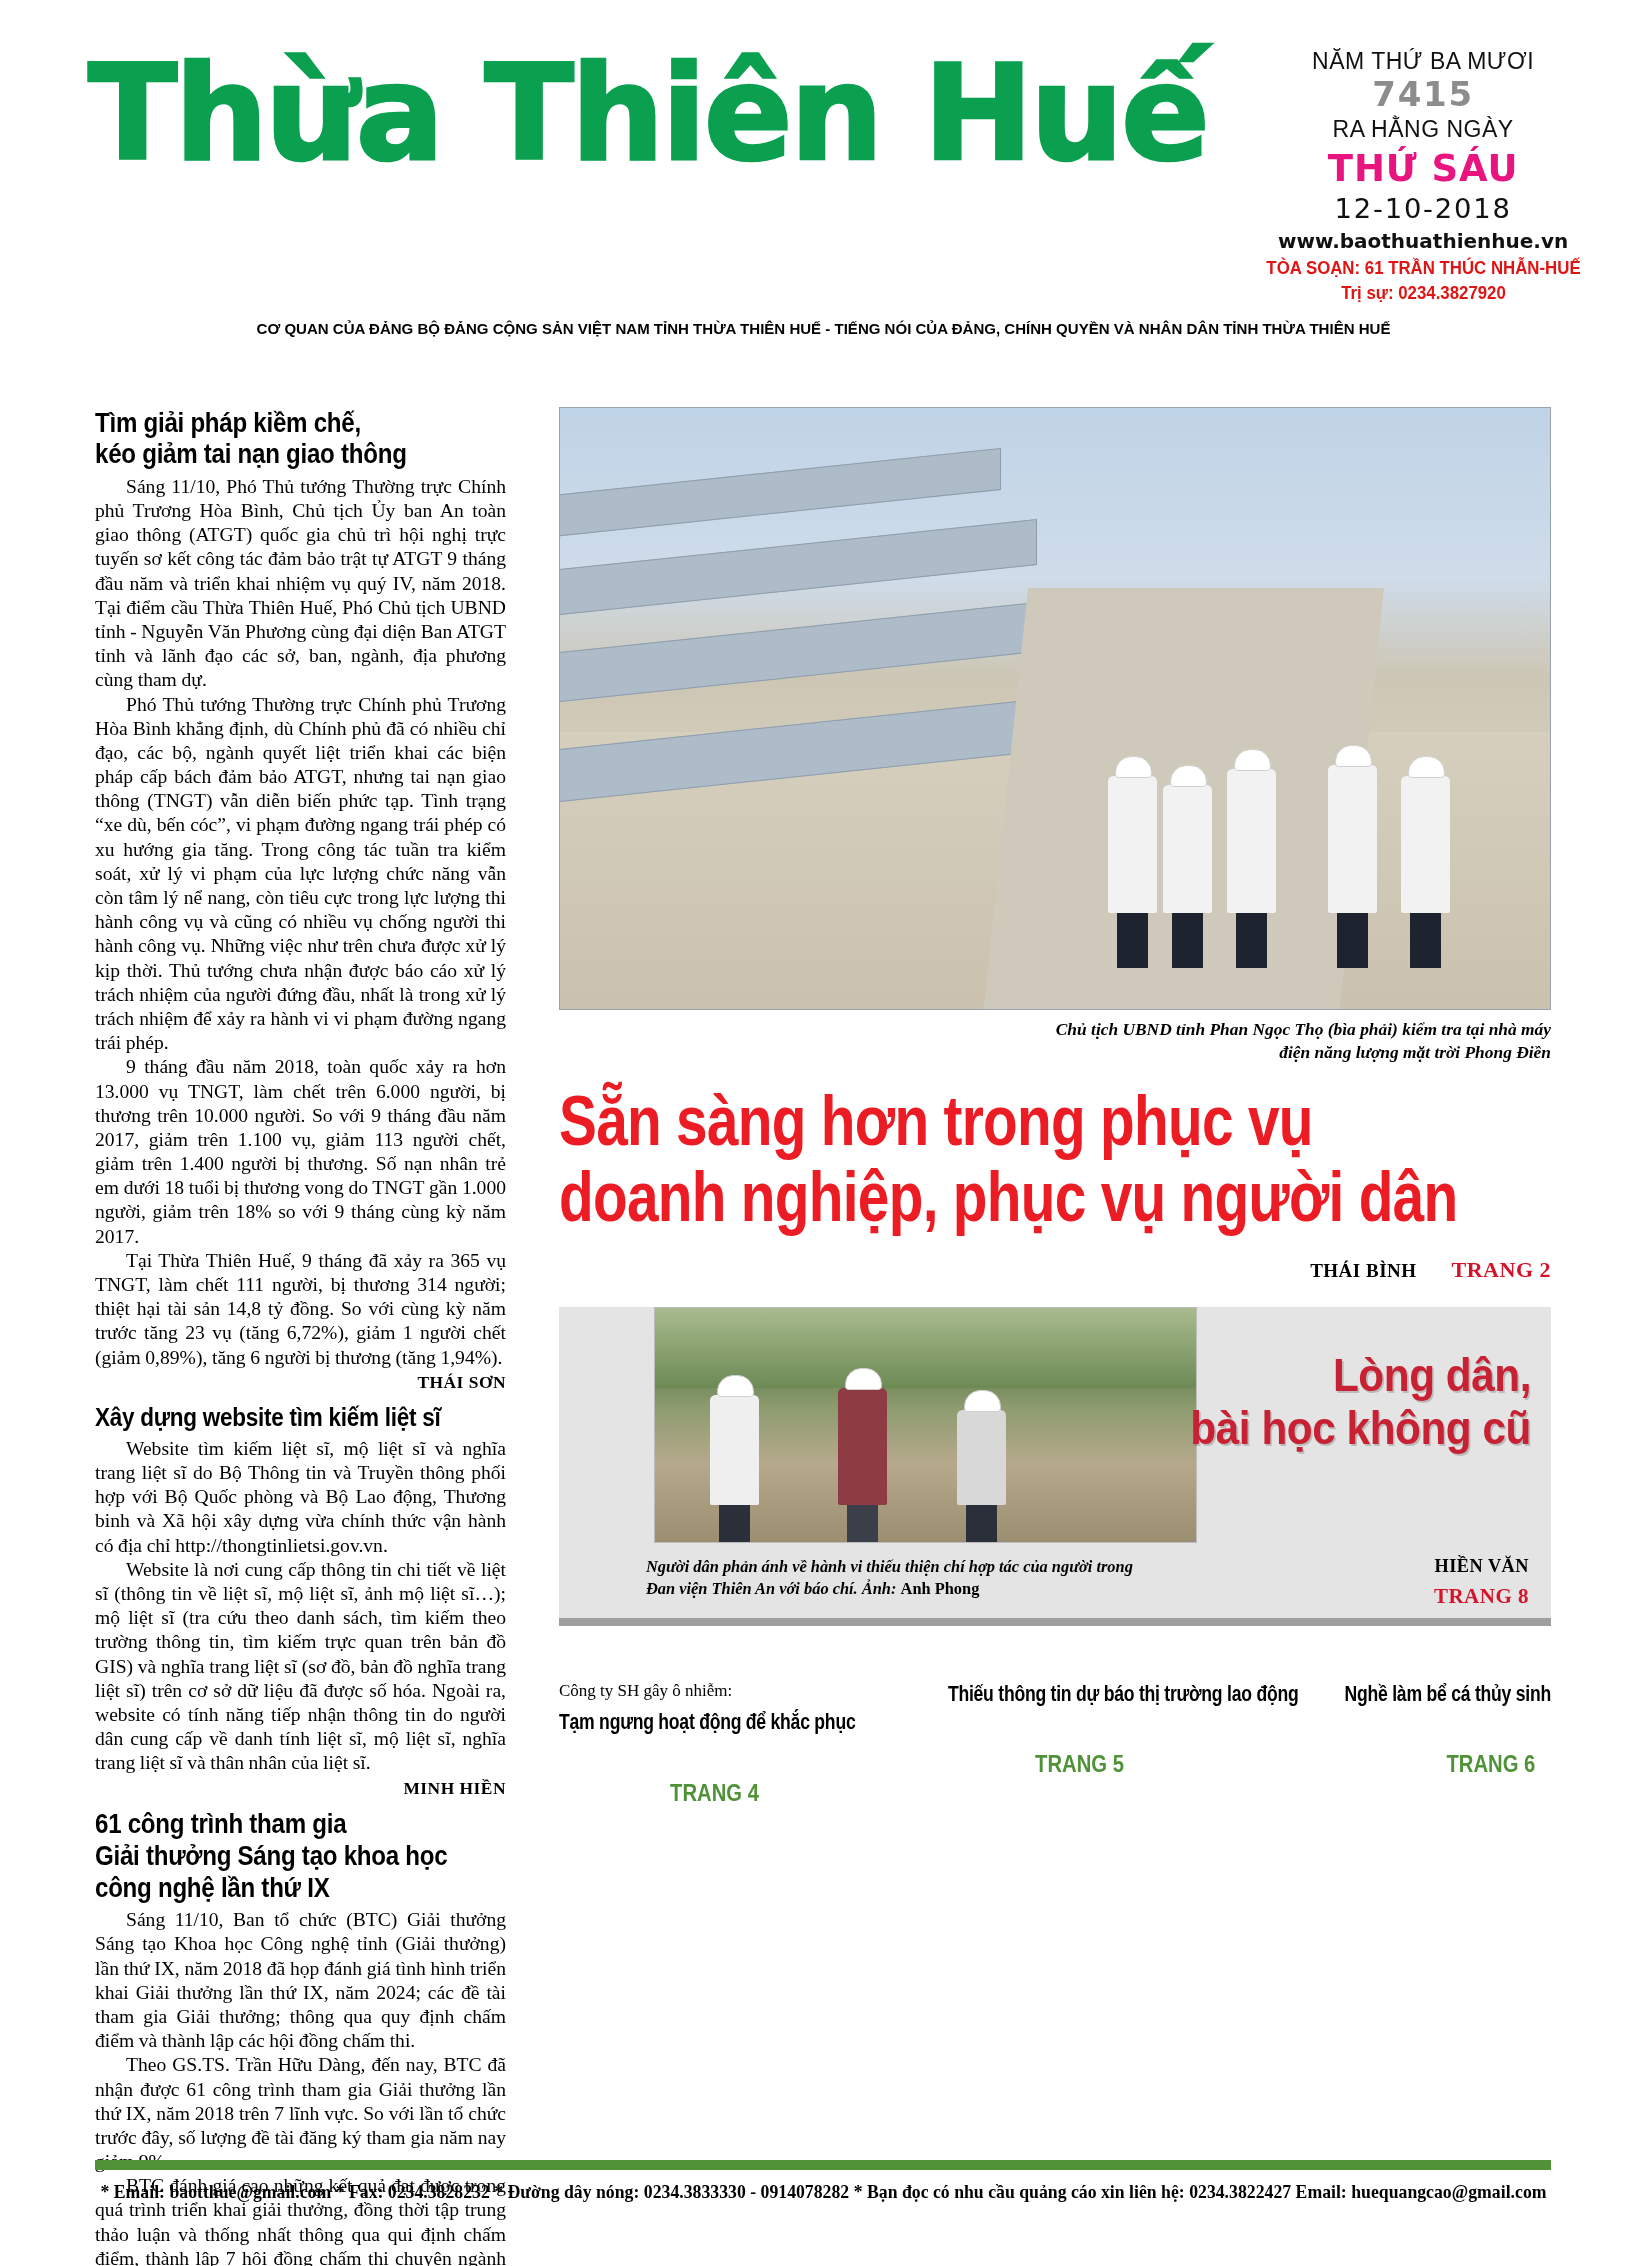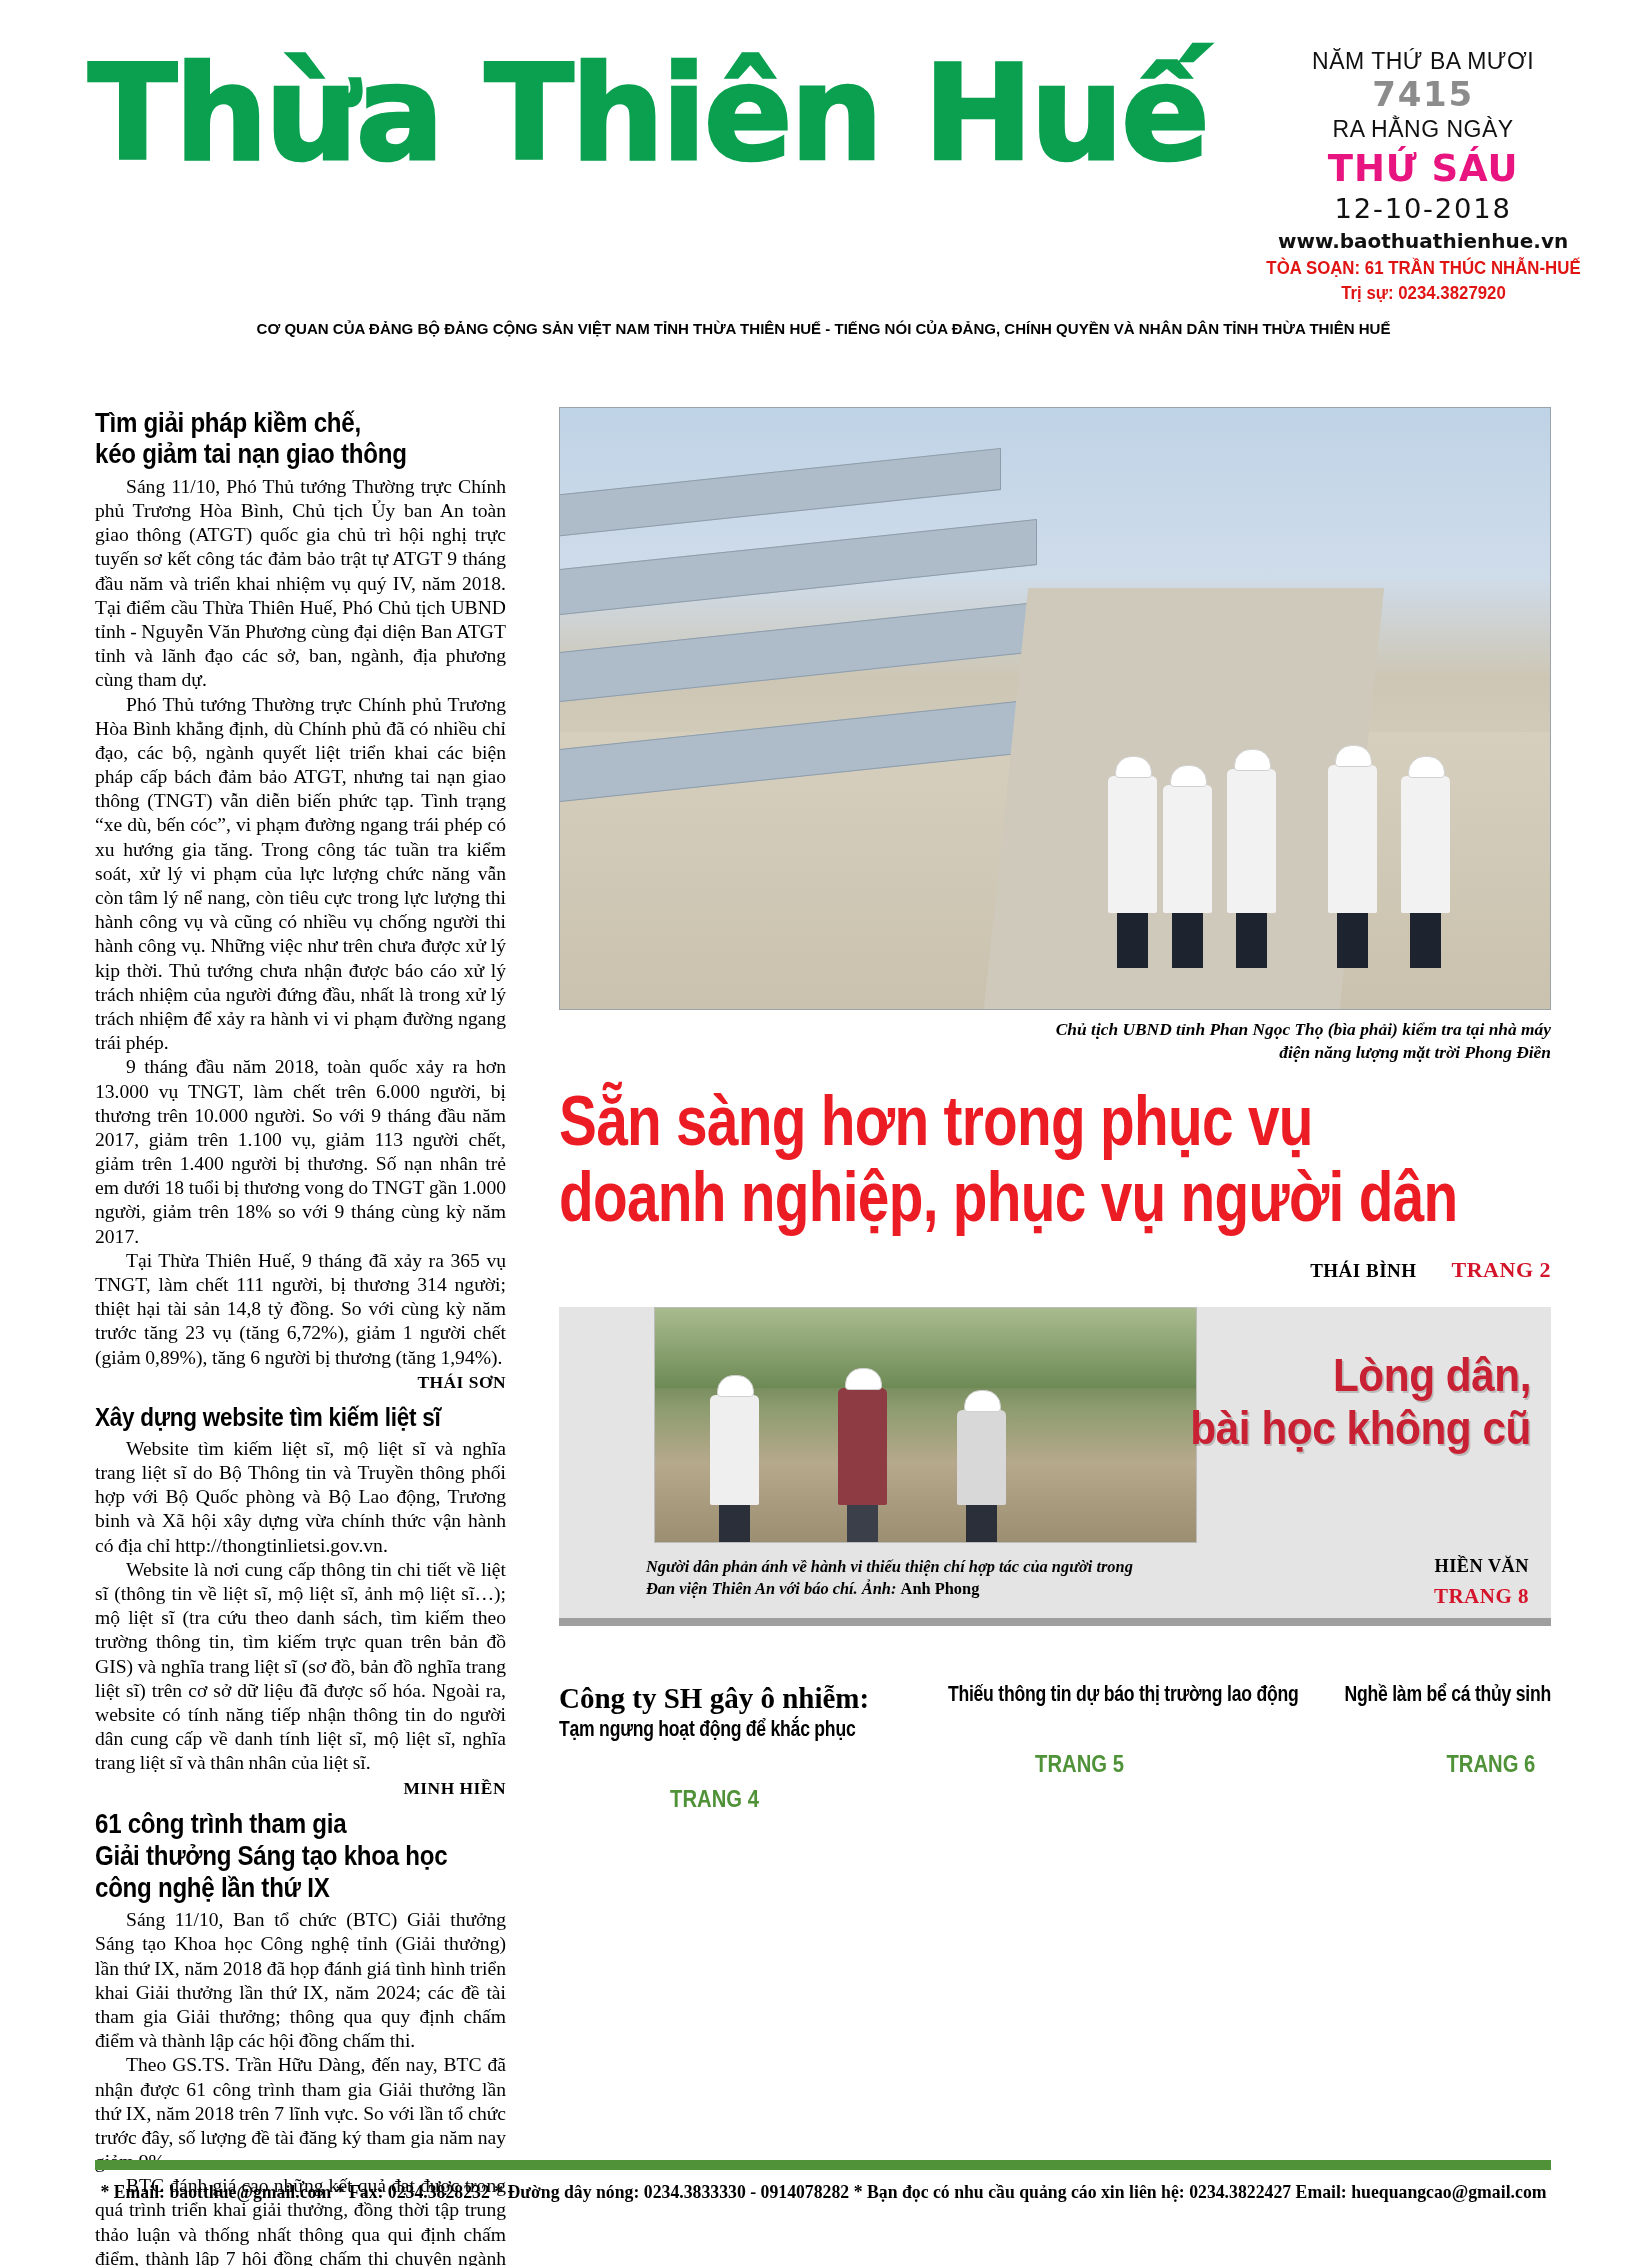--- a/index.html
+++ b/index.html
@@ -107,22 +107,22 @@
   }
   .bb-page{
     position:absolute;right:22px;top:277px;text-align:right;
     font-family:"Liberation Serif",serif;font-weight:700;font-size:21px;color:#d4142a;letter-spacing:0.5px;
   }
 
   
   .teasers{position:relative;margin-top:55px;width:992px;height:117px;}
   .teaser{position:absolute;top:0;}
   .t-kicker{
-    font-family:"Liberation Serif",serif;font-weight:700;font-size:29px;
-    line-height:1.2;margin-bottom:0;color:#000;
+    font-family:"Liberation Serif",serif;font-weight:400;font-size:17px;
+    line-height:1.2;margin-bottom:8px;color:#000;
   }
   .t-title{
     font-family:"Liberation Sans",sans-serif;font-weight:700;font-size:22px;
     line-height:1.2;color:#000;transform:scaleX(.80);transform-origin:left top;
     white-space:nowrap;letter-spacing:-0.3px;
   }
   .t-title.c{transform-origin:center top;}
   .t-page{
     font-family:"Liberation Sans",sans-serif;font-weight:700;font-size:23px;
     color:#4f9238;letter-spacing:0px;margin-top:44px;transform:scaleX(.88);
@@ -186,21 +186,21 @@
         <p class="body">Phó Thủ tướng Thường trực Chính phủ Trương Hòa Bình khẳng định, dù Chính phủ đã có nhiều chỉ đạo, các bộ, ngành quyết liệt triển khai các biện pháp cấp bách đảm bảo ATGT, nhưng tai nạn giao thông (TNGT) vẫn diễn biến phức tạp. Tình trạng “xe dù, bến cóc”, vi phạm đường ngang trái phép có xu hướng gia tăng. Trong công tác tuần tra kiểm soát, xử lý vi phạm của lực lượng chức năng vẫn còn tâm lý nể nang, còn tiêu cực trong lực lượng thi hành công vụ và cũng có nhiều vụ chống người thi hành công vụ. Những việc như trên chưa được xử lý kịp thời. Thủ tướng chưa nhận được báo cáo xử lý trách nhiệm của người đứng đầu, nhất là trong xử lý trách nhiệm để xảy ra hành vi vi phạm đường ngang trái phép.</p>
         <p class="body">9 tháng đầu năm 2018, toàn quốc xảy ra hơn 13.000 vụ TNGT, làm chết trên 6.000 người, bị thương trên 10.000 người. So với 9 tháng đầu năm 2017, giảm trên 1.100 vụ, giảm 113 người chết, giảm trên 1.400 người bị thương. Số nạn nhân trẻ em dưới 18 tuổi bị thương vong do TNGT gần 1.000 người, giảm trên 18% so với 9 tháng cùng kỳ năm 2017.</p>
         <p class="body">Tại Thừa Thiên Huế, 9 tháng đã xảy ra 365 vụ TNGT, làm chết 111 người, bị thương 314 người; thiệt hại tài sản 14,8 tỷ đồng. So với cùng kỳ năm trước tăng 23 vụ (tăng 6,72%), giảm 1 người chết (giảm 0,89%), tăng 6 người bị thương (tăng 1,94%).</p>
         <div class="byline">THÁI SƠN</div>
       </div>
 
       <div>
         <div class="hl small">
           <span>Xây dựng website tìm kiếm liệt sĩ</span>
         </div>
-        <p class="body">Website tìm kiếm liệt sĩ, mộ liệt sĩ và nghĩa trang liệt sĩ do Bộ Thông tin và Truyền thông phối hợp với Bộ Quốc phòng và Bộ Lao động, Trương binh và Xã hội xây dựng vừa chính thức vận hành có địa chỉ http://thongtinlietsi.gov.vn.</p>
+        <p class="body">Website tìm kiếm liệt sĩ, mộ liệt sĩ và nghĩa trang liệt sĩ do Bộ Thông tin và Truyền thông phối hợp với Bộ Quốc phòng và Bộ Lao động, Thương binh và Xã hội xây dựng vừa chính thức vận hành có địa chỉ http://thongtinlietsi.gov.vn.</p>
         <p class="body">Website là nơi cung cấp thông tin chi tiết về liệt sĩ (thông tin về liệt sĩ, mộ liệt sĩ, ảnh mộ liệt sĩ…); mộ liệt sĩ (tra cứu theo danh sách, tìm kiếm theo trường thông tin, tìm kiếm trực quan trên bản đồ GIS) và nghĩa trang liệt sĩ (sơ đồ, bản đồ nghĩa trang liệt sĩ) trên cơ sở dữ liệu đã được số hóa. Ngoài ra, website có tính năng tiếp nhận thông tin do người dân cung cấp về danh tính liệt sĩ, mộ liệt sĩ, nghĩa trang liệt sĩ và thân nhân của liệt sĩ.</p>
         <div class="byline">MINH HIỀN</div>
       </div>
 
       <div>
         <div class="hl">
           <span>61 công trình tham gia</span><br>
           <span>Giải thưởng Sáng tạo khoa học</span><br>
           <span>công nghệ lần thứ IX</span>
         </div>

